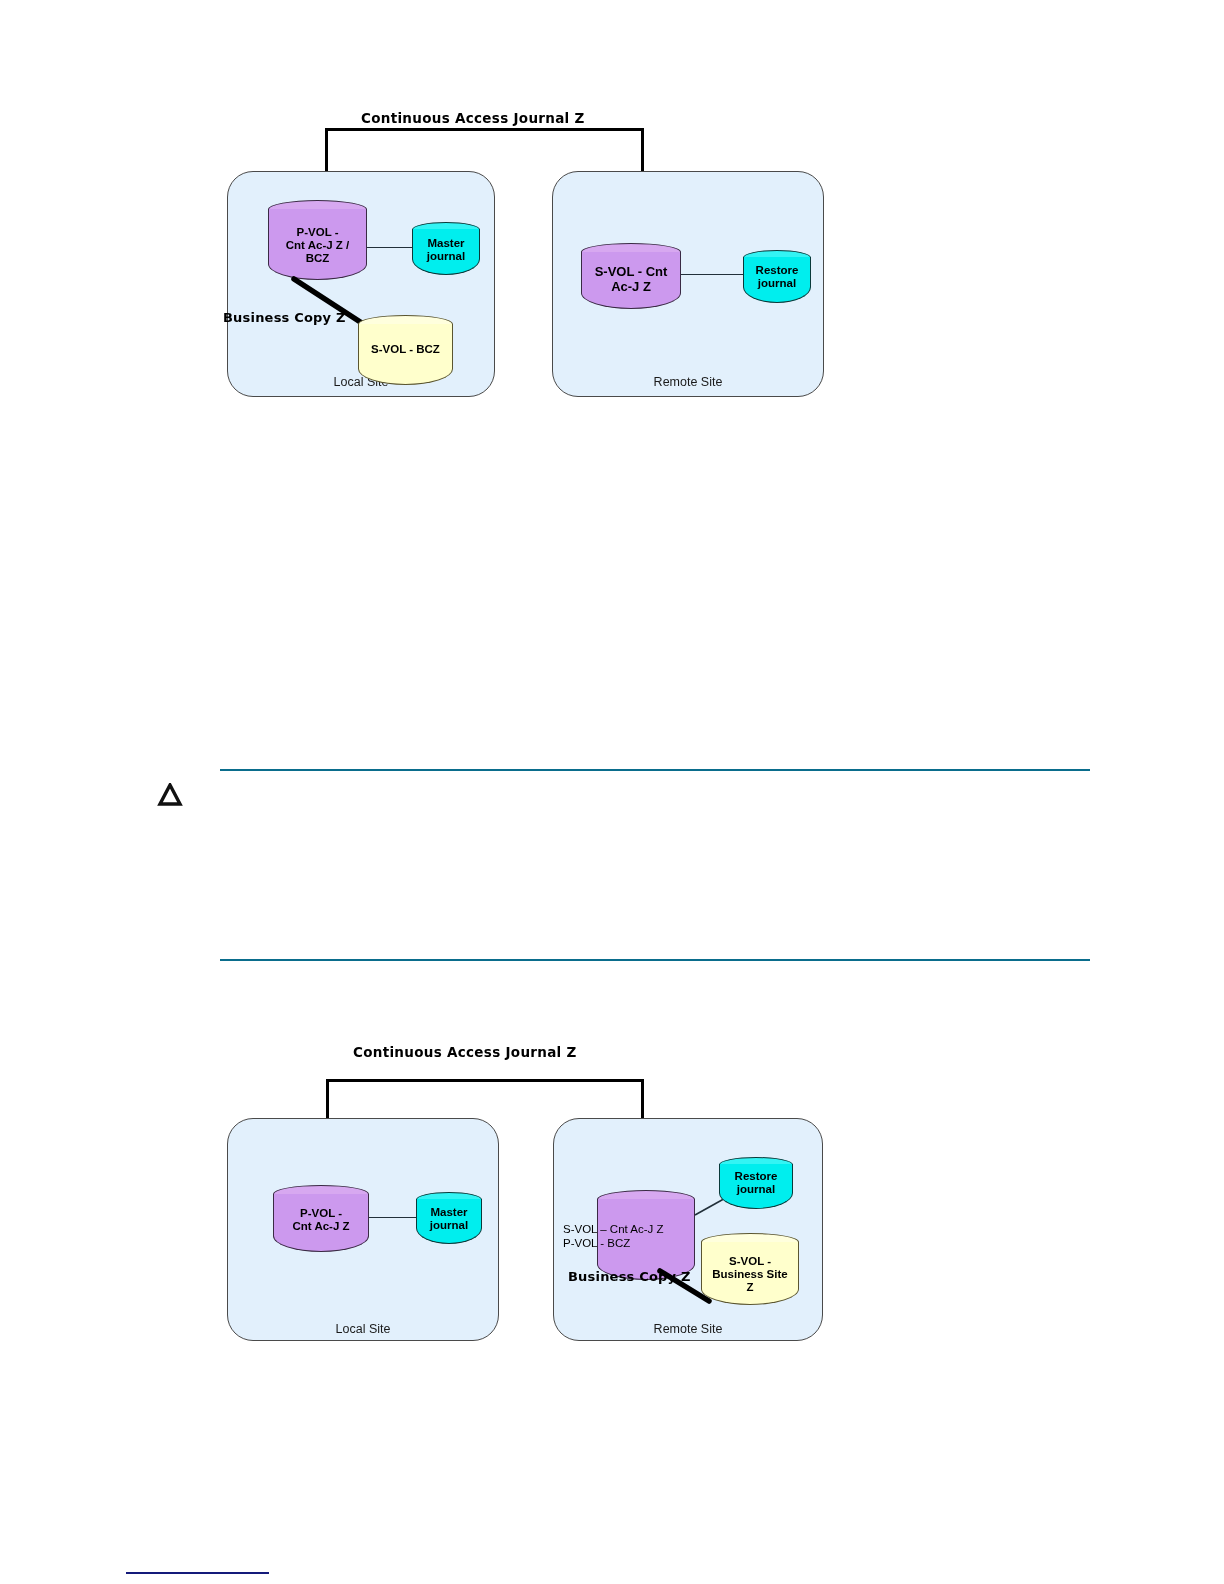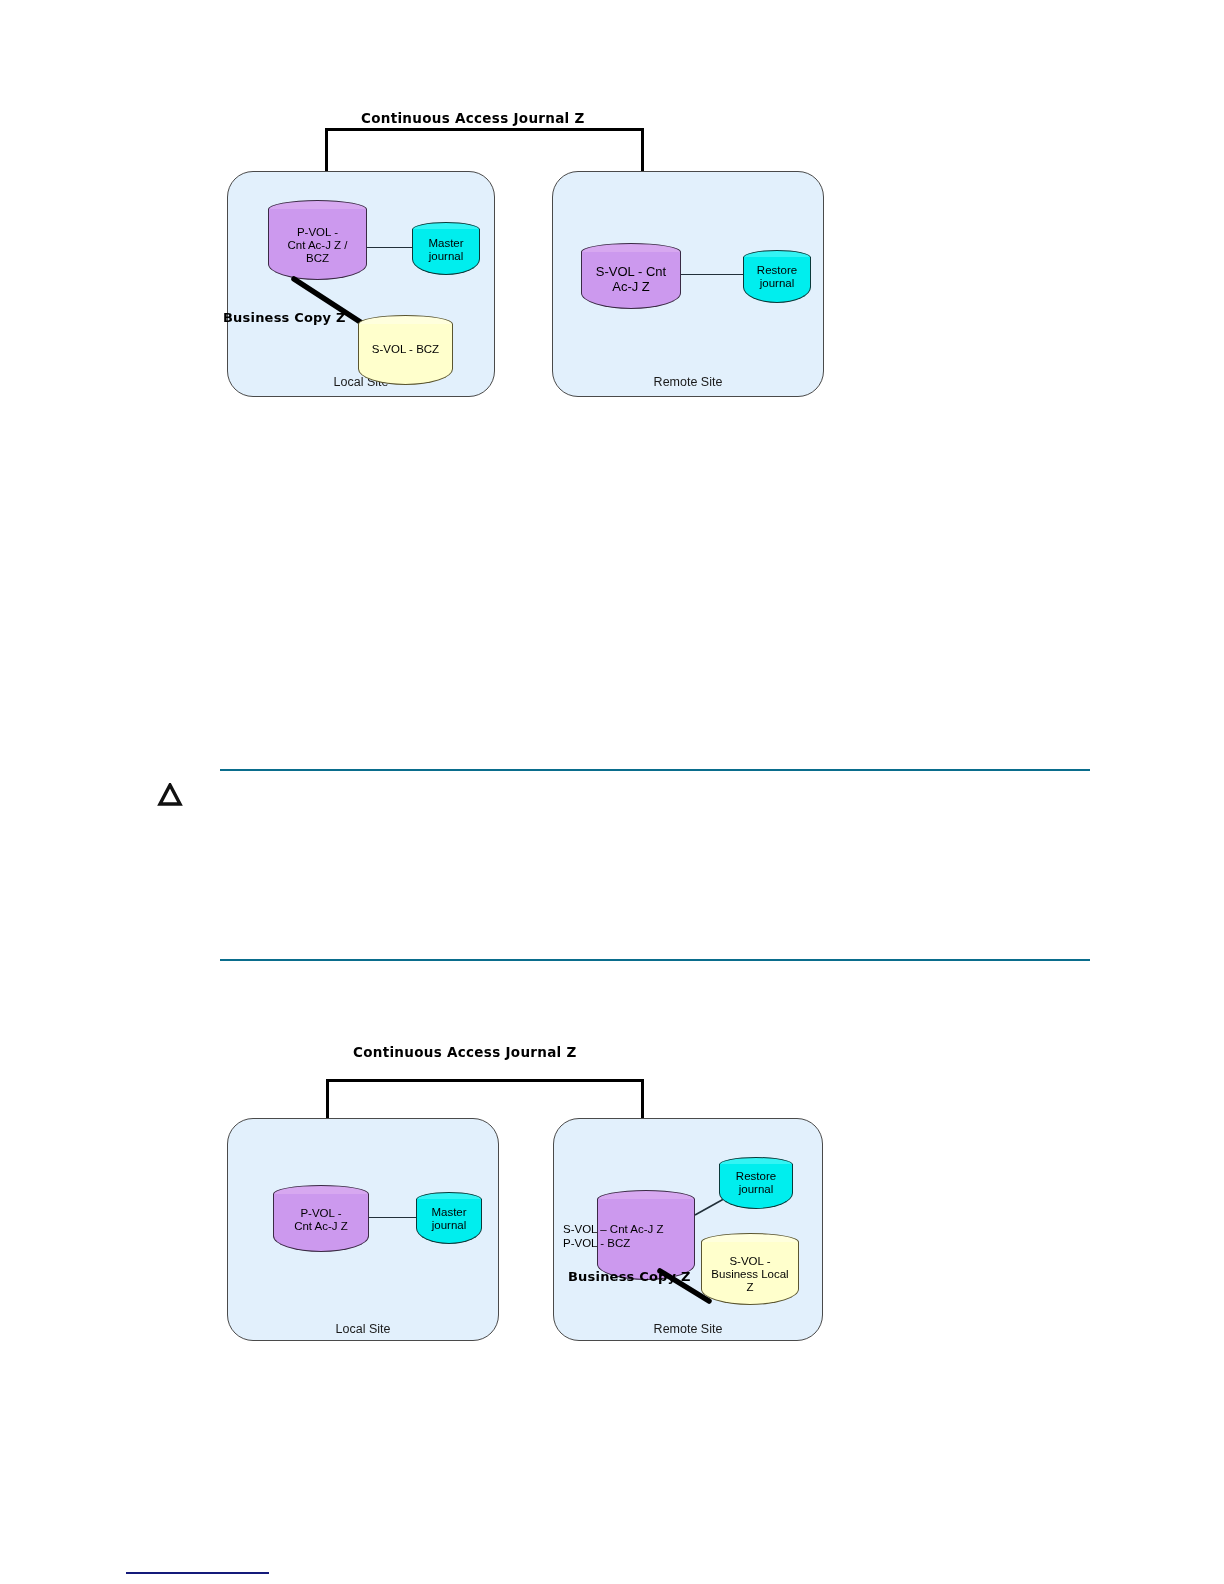--- a/index.html
+++ b/index.html
@@ -95,20 +95,21 @@
   .cyl .txt {
     position: absolute;
     left: -14px;
     right: -14px;
     text-align: center;
     font-family: "Liberation Sans", sans-serif;
     color: #000000;
     line-height: 1.12;
     white-space: pre-line;
     pointer-events: none;
+    font-weight: bold;
   }
 
   .cyl.purple .body { background: #cc99ee; }
   .cyl.purple .top  { background: #d7a8f0; }
   .cyl.cyan .body   { background: #00eeee; }
   .cyl.cyan .top    { background: #33f4f4; }
   .cyl.yellow .body { background: #ffffcc; }
   .cyl.yellow .top  { background: #ffffdd; }
   .cyl.cyan .body, .cyl.cyan .top { border-color: #0a3a3a; }
   .cyl.yellow .body, .cyl.yellow .top { border-color: #5a5530; }
@@ -289,21 +290,21 @@
     <svg class="diag" style="left:657px; top:1268px; width:60px; height:42px;" viewBox="0 0 60 42">
       <line x1="3" y1="3" x2="52" y2="33" stroke="#000000" stroke-width="5.5" stroke-linecap="round"></line>
     </svg>
 
     <div class="bc-label" style="left:568px; top:1269px;">Business Copy Z</div>
 
     <div class="cyl yellow" style="left:701px; top:1233px; width:98px; height:72px;">
       <div class="top" style="top:0; height:18px;"></div>
       <div class="body" style="top:9px; height:63px;"></div>
       <div class="txt" style="top:22px; font-size:11.5px;">S-VOL -
-Business Local
+Business Site
 Z</div>
     </div>
   </div>
 
   <div class="footnote-rule" style="left:126px; top:1572px; width:143px;"></div>
   <div style="position:absolute; left:126px; top:1576px; width:600px; font-size:11px; color:#111;"></div>
 
 </div>
 
 </body></html>

